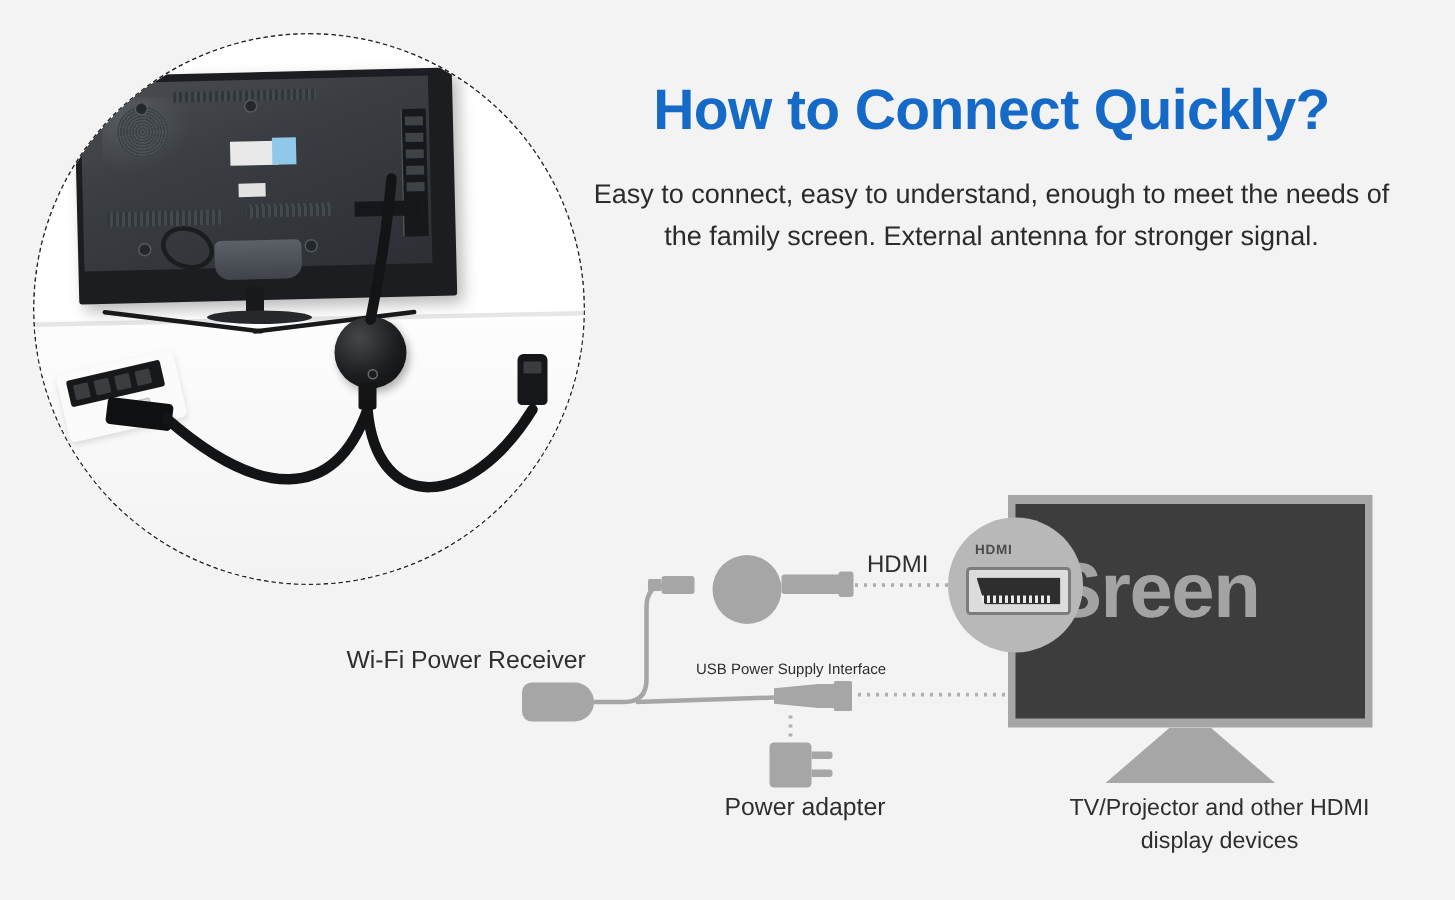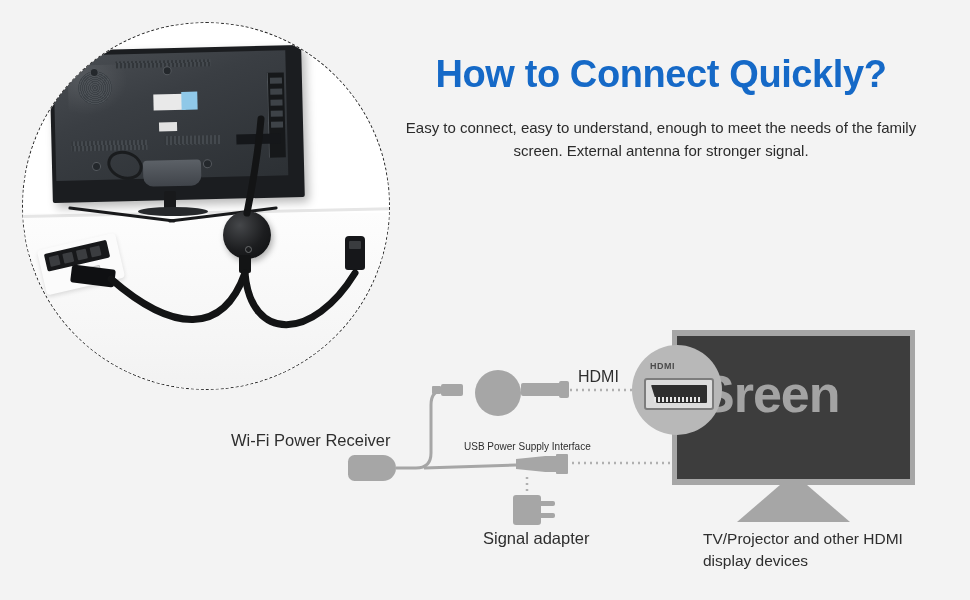--- a/index.html
+++ b/index.html
@@ -28,21 +28,21 @@
   #page-title {
     font-size: 38px;
     font-weight: bold;
     color: #1569c7;
     letter-spacing: -0.4px;
     line-height: 1.1;
     margin: 0;
   }
   #subtitle {
     margin: 20px 0 0 0;
-    font-size: 15px;
+    font-size: 18px;
     color: #2b2b2b;
     line-height: 1.55;
     text-align: center;
     padding: 0 6px;
   }
 
   
   #photo-circle {
     position: absolute;
     left: 22px;
@@ -209,21 +209,21 @@
     position:absolute;
     color:#2e2e2e;
     font-size:15.5px;
     white-space:nowrap;
   }
   #label-wifi   { left:231px; top:431px; font-size:16.5px; }
   #label-hdmi   { left:578px; top:368px; font-size:16px; }
   #label-usb    { left:464px; top:441px; font-size:10px; }
   #label-power  { left:483px; top:529px; font-size:16.5px; }
   #label-tv {
-    left:703px; top:528px; width:220px; 
+    left:703px; top:528px; width:220px; text-align:center;
     font-size:15.5px; line-height:1.45; white-space:normal;
   }
 
   
   .d-dongle {
     position:absolute; left:475px; top:370px; width:46px; height:46px;
     border-radius:50%; background:#a6a6a6;
   }
   .d-hdmi-plug-left {
     position:absolute; left:441px; top:384px; width:22px; height:12px;
@@ -427,17 +427,17 @@
       <div class="d-port-logo">HDMI</div>
       <div class="d-port-body">
         <div class="d-port-slot"></div>
         <div class="d-port-pins"></div>
       </div>
     </div>
 
     <div class="diag-label" id="label-wifi">Wi-Fi Power Receiver</div>
     <div class="diag-label" id="label-hdmi">HDMI</div>
     <div class="diag-label" id="label-usb">USB Power Supply Interface</div>
-    <div class="diag-label" id="label-power">Signal adapter</div>
+    <div class="diag-label" id="label-power">Power adapter</div>
     <div class="diag-label" id="label-tv">TV/Projector and other HDMI display devices</div>
 
   </div>
 </div>
 
 </body></html>

